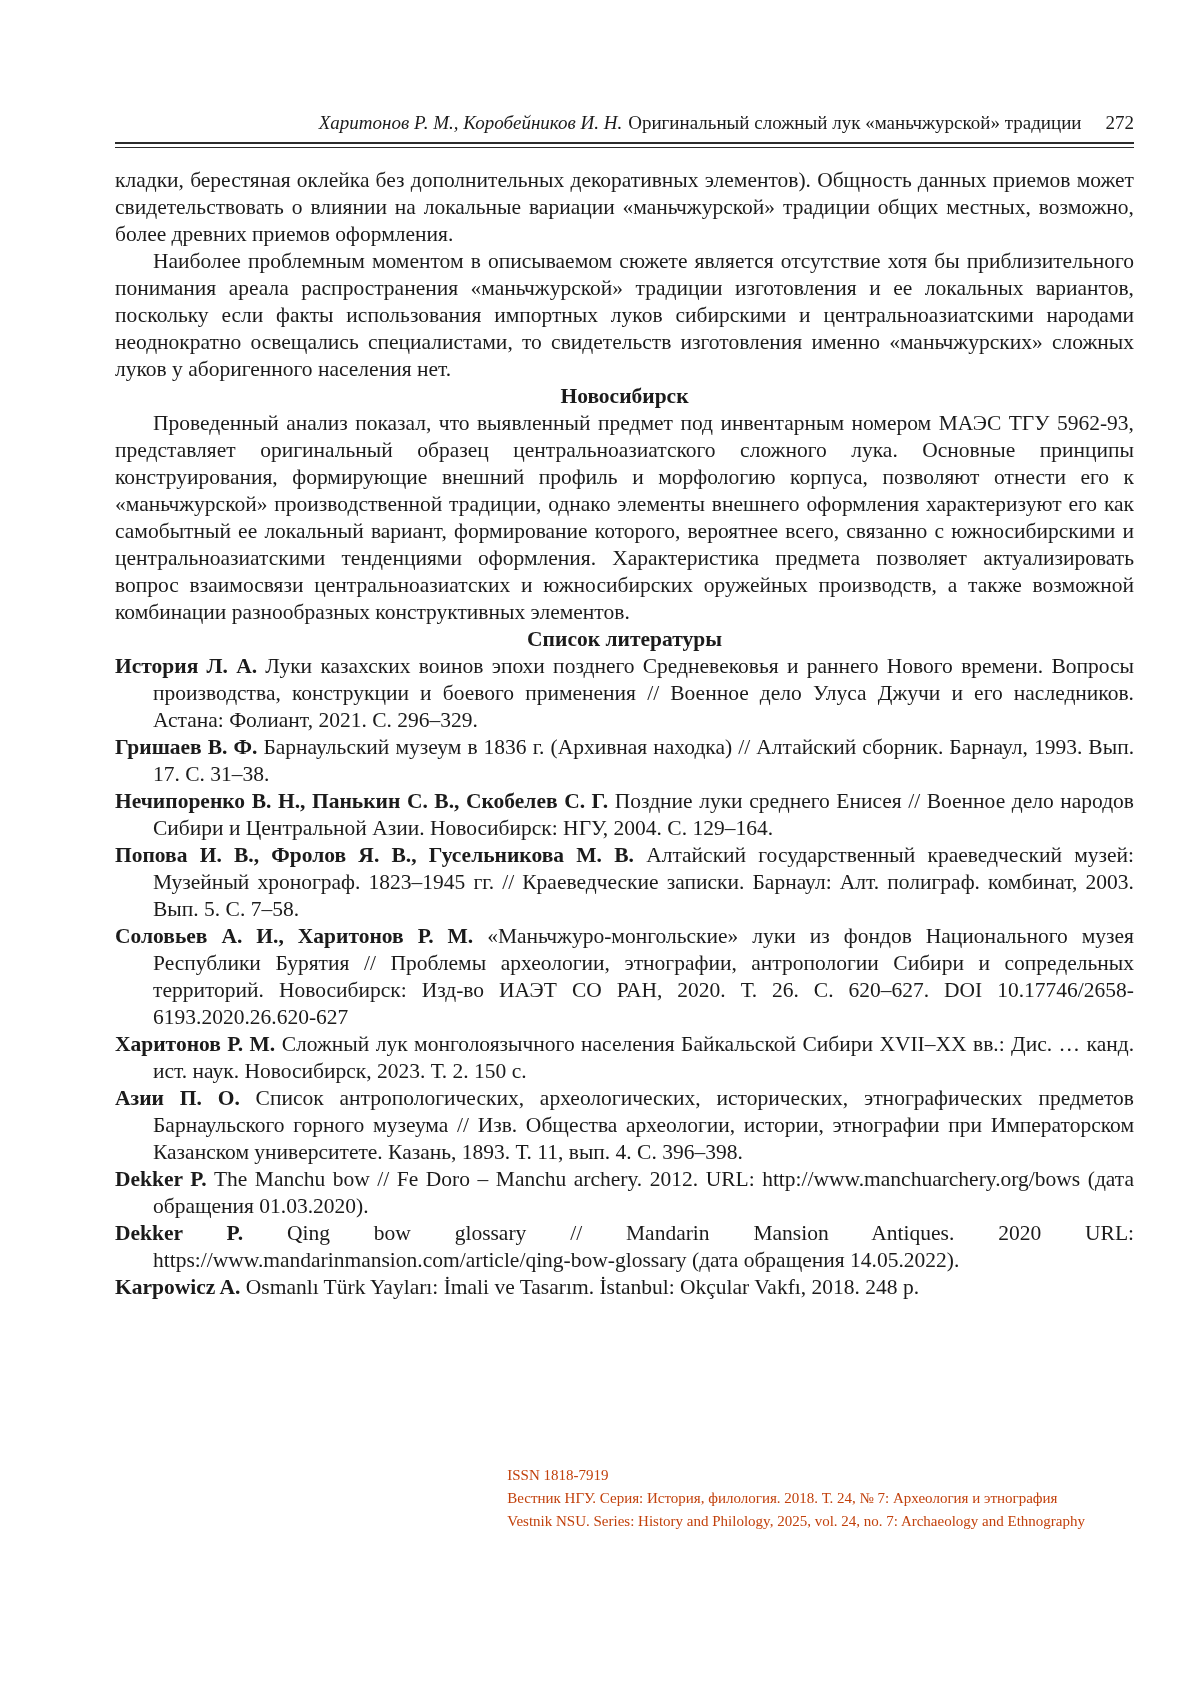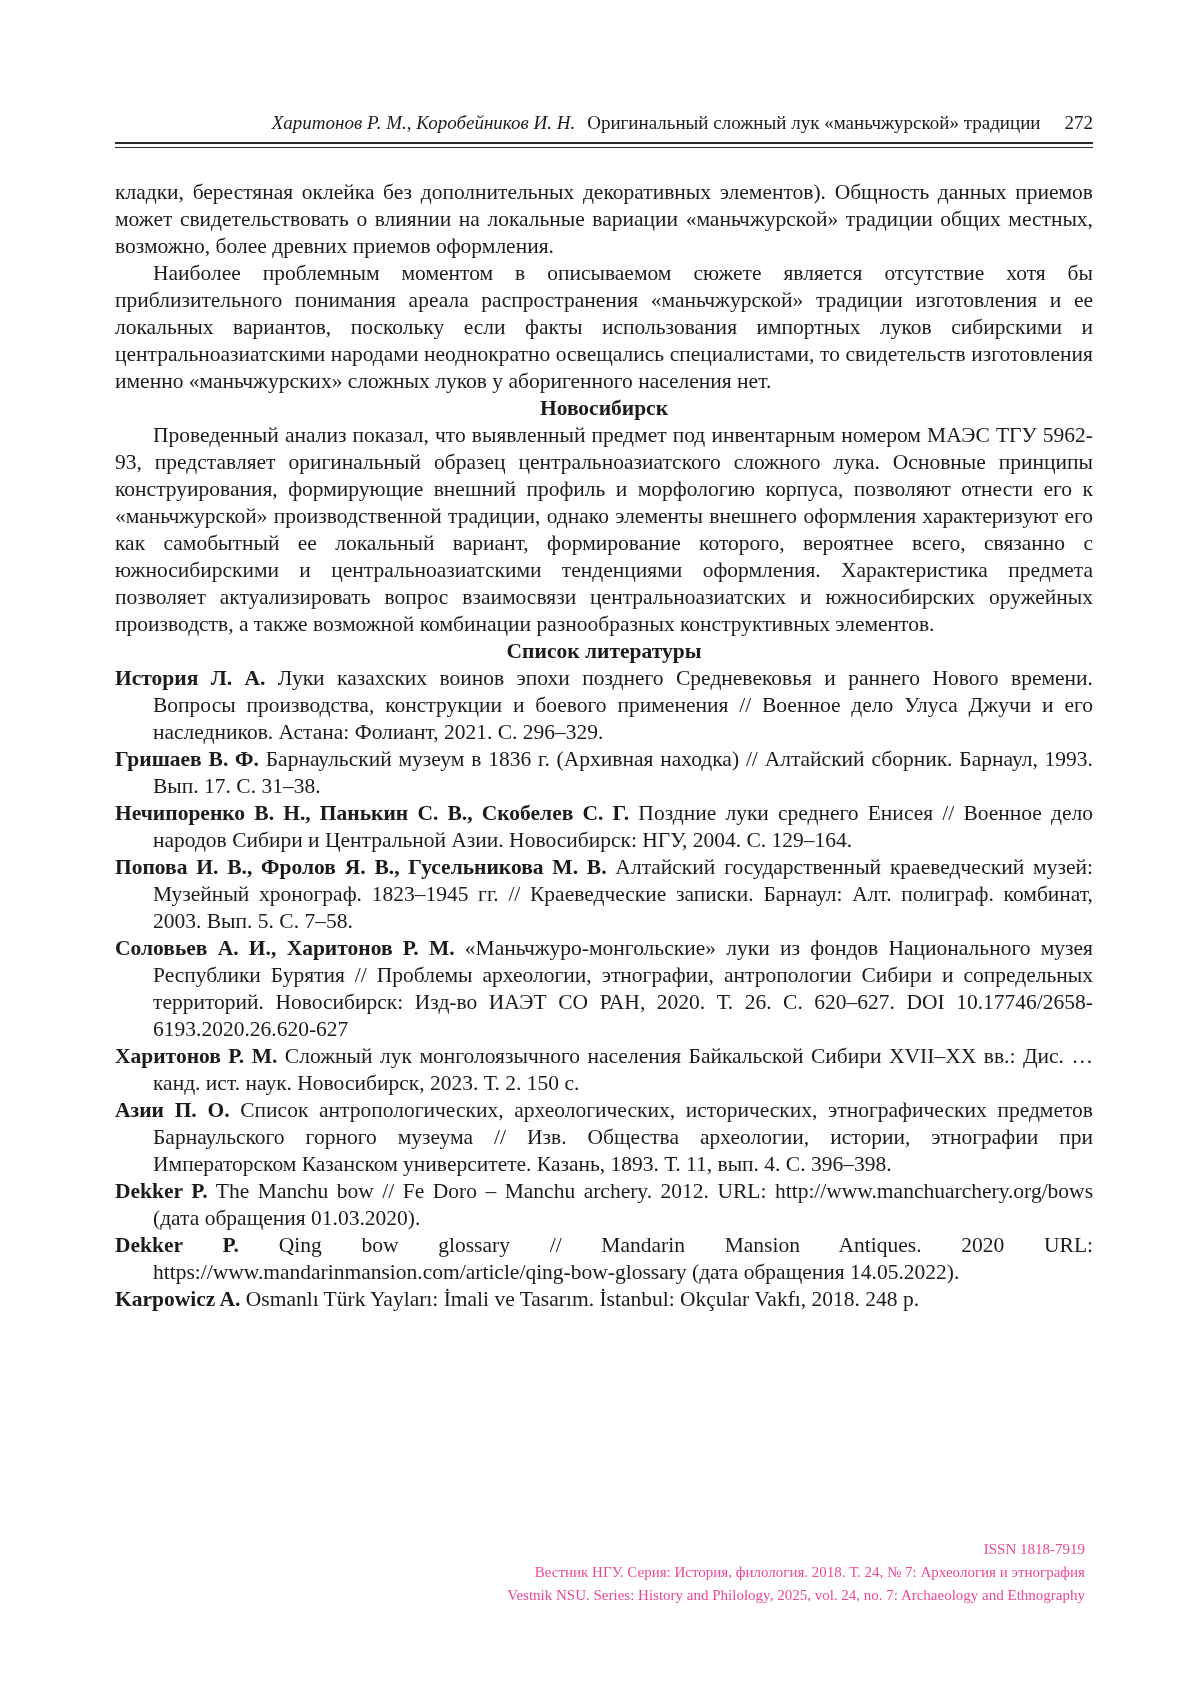--- a/index.html
+++ b/index.html
@@ -4,44 +4,44 @@
 <style>
   html, body { margin: 0; padding: 0; background: #ffffff; }
   .page {
     width: 1200px;
     height: 1697px;
     position: relative;
     background: #ffffff;
     color: #1b1b1b;
     font-family: "Liberation Serif", serif;
     box-sizing: border-box;
-    padding: 112px 107px 0 115px;
+    padding: 112px 66px 0 115px;
     overflow: hidden;
   }
   
   .running-head {
     display: flex;
     justify-content: flex-end;
     align-items: baseline;
     font-size: 19px;
     line-height: 22px;
     white-space: nowrap;
   }
   .rh-authors { font-style: italic; }
-  .rh-title { margin-left: 12px; }
+  .rh-title { margin-left: 6px; }
   .rh-page { margin-left: 24px; }
   .head-rule {
     margin-top: 8px;
     height: 3px;
     border-top: 2px solid #2b2b2b;
     border-bottom: 1px solid #2b2b2b;
   }
   
   .body-block {
-    margin-top: 31px;
+    margin-top: 19px;
     font-size: 21.5px;
     line-height: 27px;
     text-align: justify;
     hyphens: auto;
   }
   .body-block p { margin: 0; }
   .p-indent { text-indent: 38px; }
   .section-heading {
     text-align: center;
     font-weight: bold;
@@ -60,26 +60,25 @@
     padding-left: 38px;
     text-indent: -38px;
     text-align: justify;
     overflow-wrap: break-word;
     hyphens: auto;
   }
   .ref-author { font-weight: bold; }
   
   .footer {
     position: absolute;
-    top: 1538px;
+    top: 1464px;
     right: 115px;
-    text-align: right;
     font-size: 15px;
     line-height: 23px;
-    color: #ec4899;
+    color: #c2410c;
   }
   .footer div { white-space: nowrap; }
 </style>
 </head>
 <body>
 
 <div class="page">
 
   <div class="running-head">
     <span class="rh-authors">Харитонов Р. М., Коробейников И. Н.</span>

